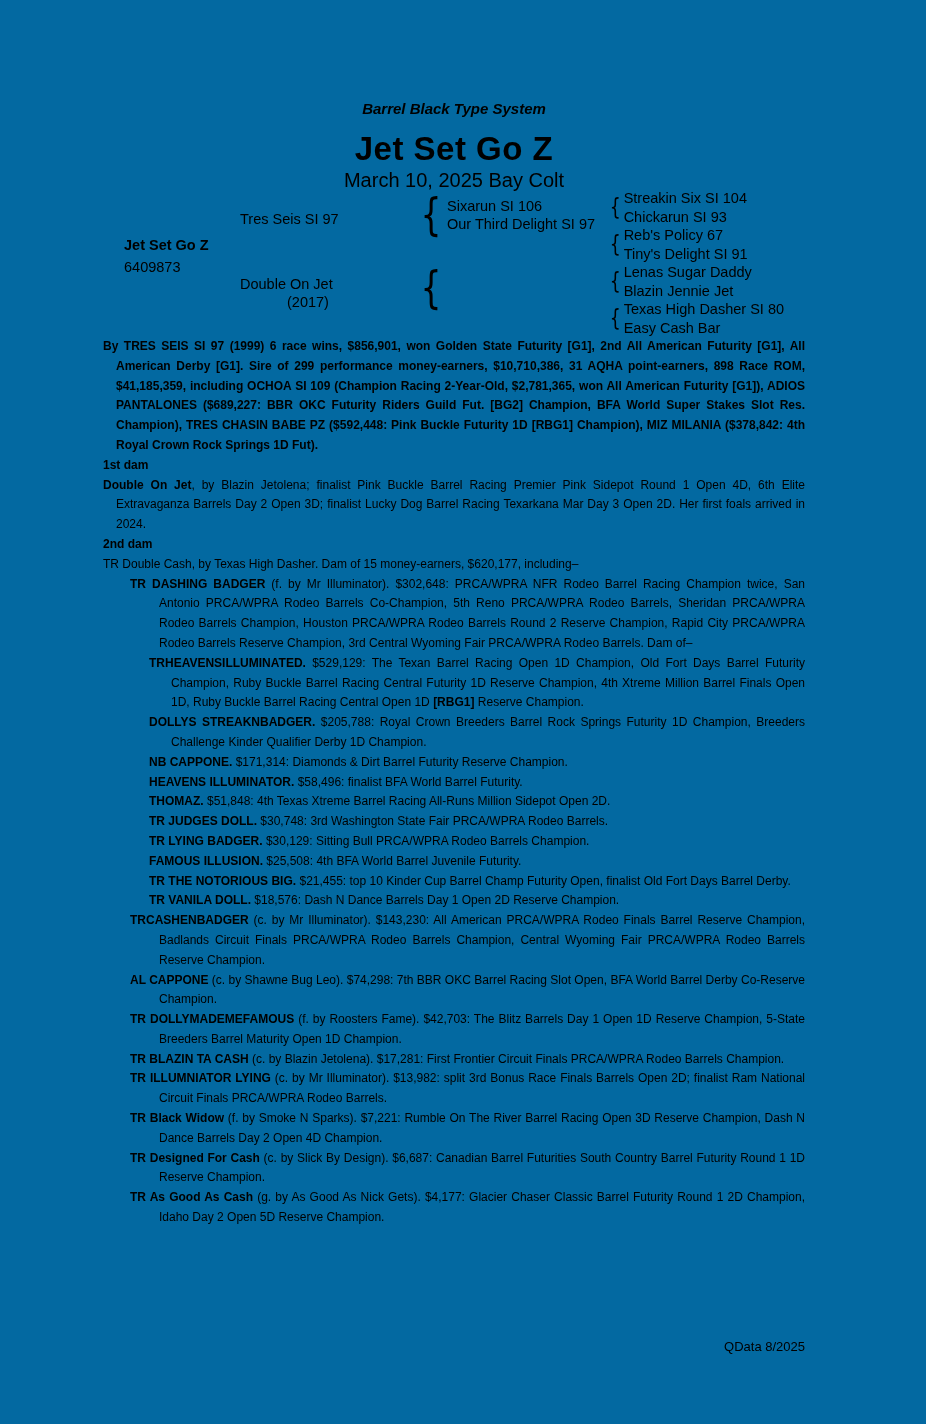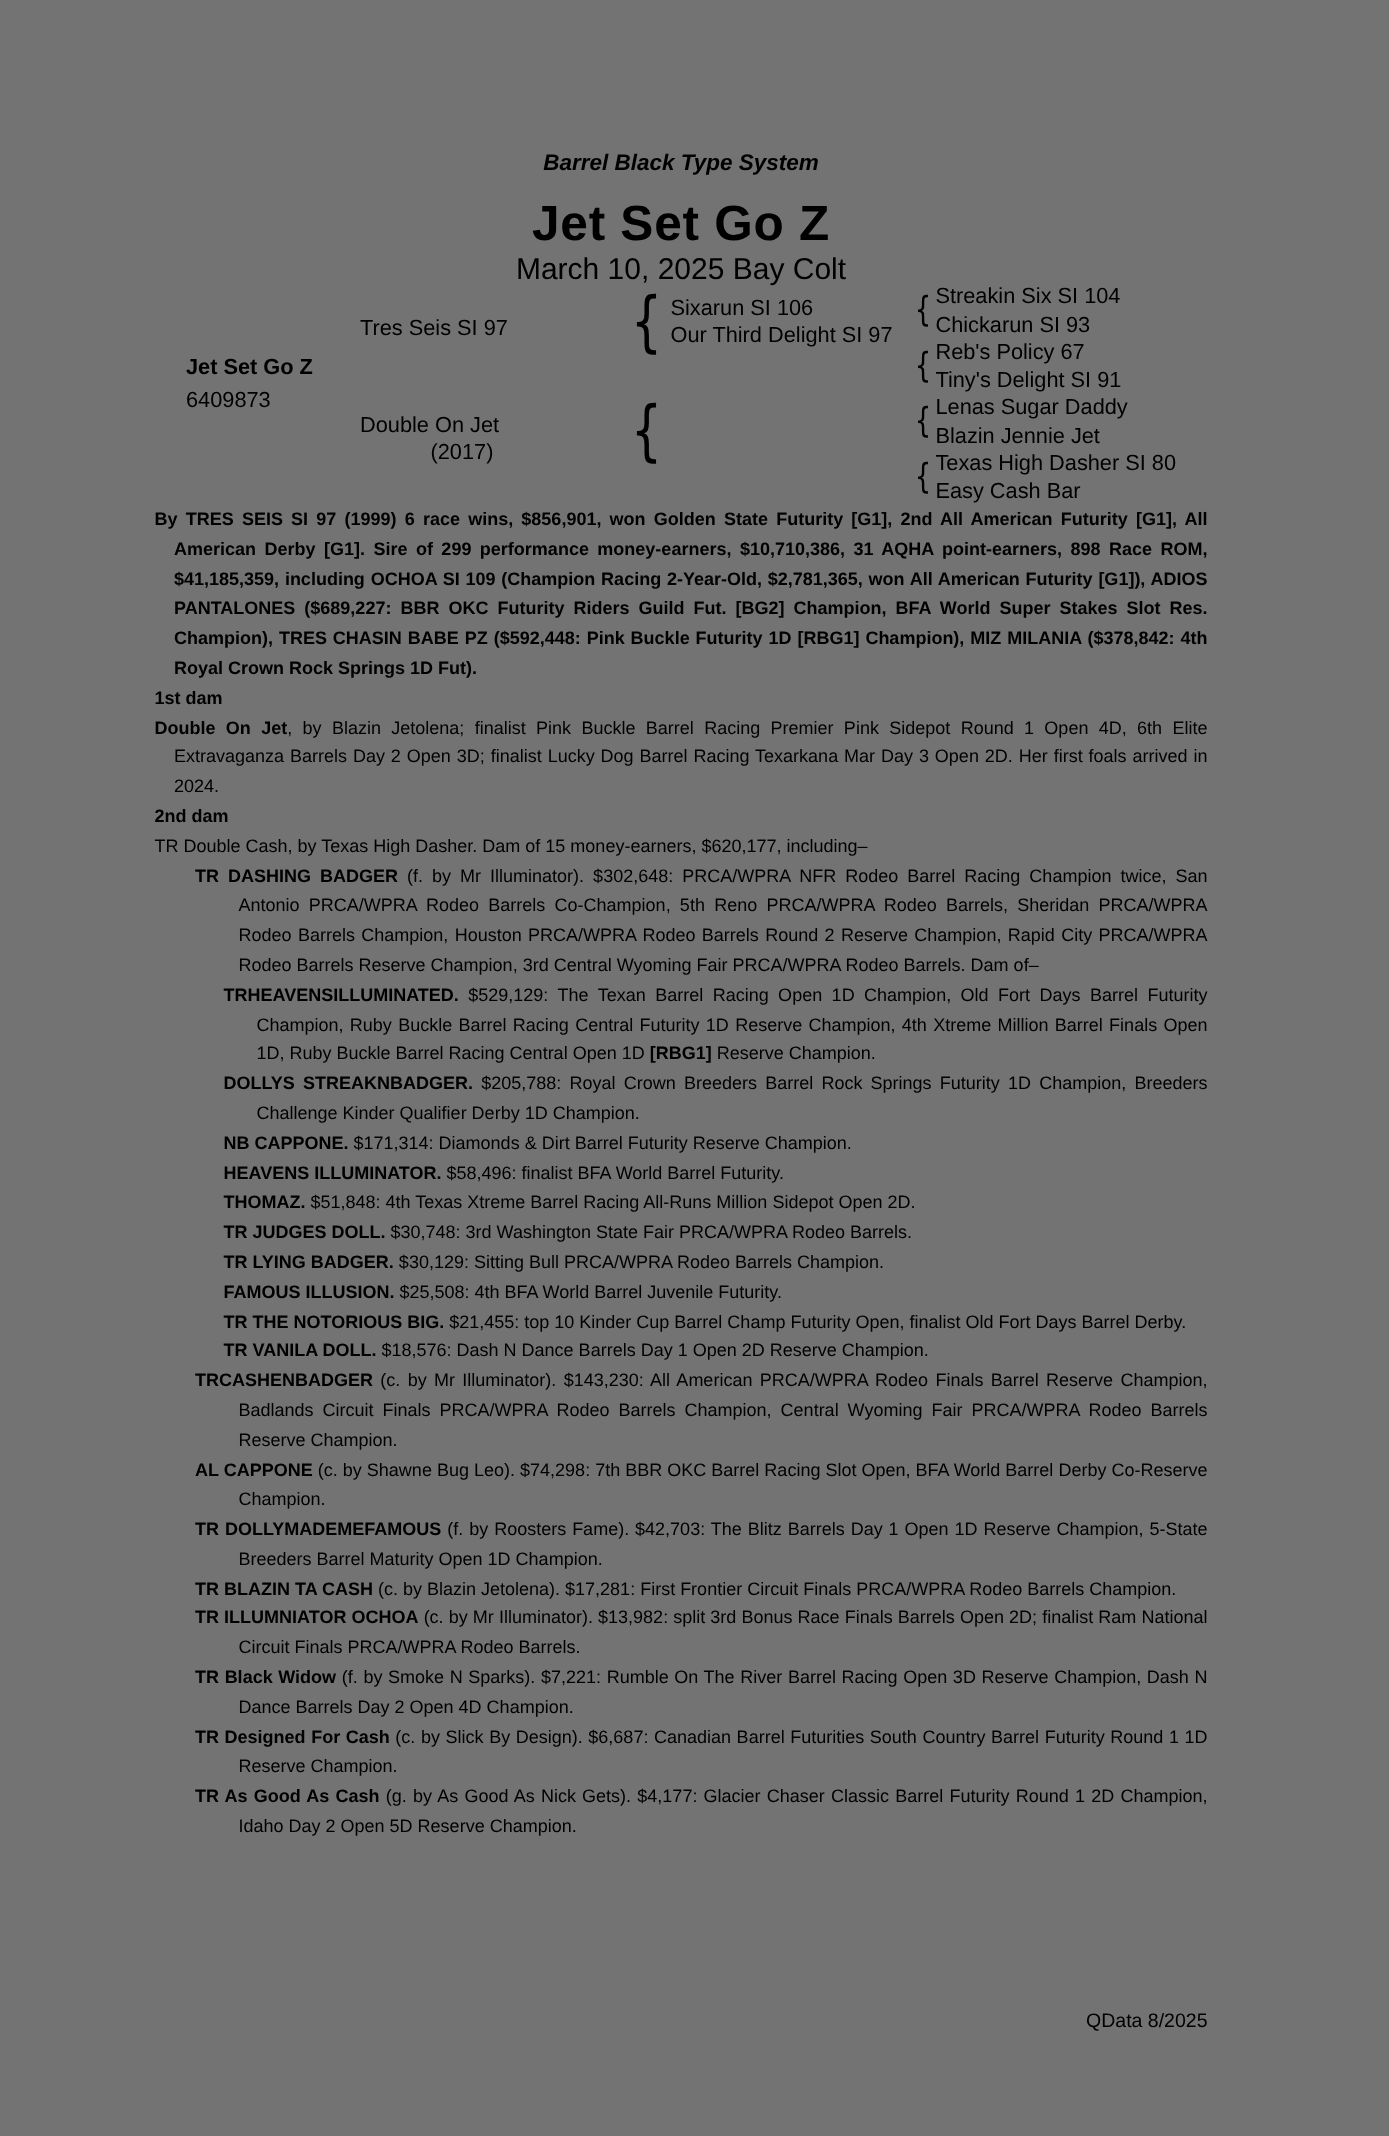--- a/index.html
+++ b/index.html
@@ -1,20 +1,20 @@
 <!DOCTYPE html>
 <html><head>
 <meta charset="utf-8">
 <style>
   html, body { margin:0; padding:0; background:#e8e8e8; }
   .page {
     position:relative;
     width:926px; height:1424px;
     margin:0 auto;
-    background:#737373;
+    background:#0369a1;
     color:#000000;
     font-family:"Liberation Sans","DejaVu Sans",sans-serif;
     overflow:hidden;
   }
   
   .sys-label {
     position:absolute; top:100px; left:103px; width:702px;
     text-align:center; font-size:15px; font-weight:bold; font-style:italic;
   }
   .horse-title {
@@ -142,21 +142,21 @@
       <div class="para p2"><span class="b">THOMAZ.</span><span> $51,848: 4th Texas Xtreme Barrel Racing All-Runs Million Sidepot Open 2D.</span></div>
       <div class="para p2"><span class="b">TR JUDGES DOLL.</span><span> $30,748: 3rd Washington State Fair PRCA/WPRA Rodeo Barrels.</span></div>
       <div class="para p2"><span class="b">TR LYING BADGER.</span><span> $30,129: Sitting Bull PRCA/WPRA Rodeo Barrels Champion.</span></div>
       <div class="para p2"><span class="b">FAMOUS ILLUSION.</span><span> $25,508: 4th BFA World Barrel Juvenile Futurity.</span></div>
       <div class="para p2"><span class="b">TR THE NOTORIOUS BIG.</span><span> $21,455: top 10 Kinder Cup Barrel Champ Futurity Open, finalist Old Fort Days Barrel Derby.</span></div>
       <div class="para p2"><span class="b">TR VANILA DOLL.</span><span> $18,576: Dash N Dance Barrels Day 1 Open 2D Reserve Champion.</span></div>
       <div class="para p1"><span class="b">TRCASHENBADGER</span><span> (c. by Mr Illuminator). $143,230: All American PRCA/WPRA Rodeo Finals Barrel Reserve Champion, Badlands Circuit Finals PRCA/WPRA Rodeo Barrels Champion, Central Wyoming Fair PRCA/WPRA Rodeo Barrels Reserve Champion.</span></div>
       <div class="para p1"><span class="b">AL CAPPONE</span><span> (c. by Shawne Bug Leo). $74,298: 7th BBR OKC Barrel Racing Slot Open, BFA World Barrel Derby Co-Reserve Champion.</span></div>
       <div class="para p1"><span class="b">TR DOLLYMADEMEFAMOUS</span><span> (f. by Roosters Fame). $42,703: The Blitz Barrels Day 1 Open 1D Reserve Champion, 5-State Breeders Barrel Maturity Open 1D Champion.</span></div>
       <div class="para p1"><span class="b">TR BLAZIN TA CASH</span><span> (c. by Blazin Jetolena). $17,281: First Frontier Circuit Finals PRCA/WPRA Rodeo Barrels Champion.</span></div>
-      <div class="para p1"><span class="b">TR ILLUMNIATOR OCHOA</span><span> (c. by Mr Illuminator). $13,982: split 3rd Bonus Race Finals Barrels Open 2D; finalist Ram National Circuit Finals PRCA/WPRA Rodeo Barrels.</span></div>
+      <div class="para p1"><span class="b">TR ILLUMNIATOR LYING</span><span> (c. by Mr Illuminator). $13,982: split 3rd Bonus Race Finals Barrels Open 2D; finalist Ram National Circuit Finals PRCA/WPRA Rodeo Barrels.</span></div>
       <div class="para p1"><span class="b">TR Black Widow</span><span> (f. by Smoke N Sparks). $7,221: Rumble On The River Barrel Racing Open 3D Reserve Champion, Dash N Dance Barrels Day 2 Open 4D Champion.</span></div>
       <div class="para p1"><span class="b">TR Designed For Cash</span><span> (c. by Slick By Design). $6,687: Canadian Barrel Futurities South Country Barrel Futurity Round 1 1D Reserve Champion.</span></div>
       <div class="para p1"><span class="b">TR As Good As Cash</span><span> (g. by As Good As Nick Gets). $4,177: Glacier Chaser Classic Barrel Futurity Round 1 2D Champion, Idaho Day 2 Open 5D Reserve Champion.</span></div>
     </div>
 
   <div class="footer-credit">QData 8/2025</div>
 
 </div>
 
 </body></html>

